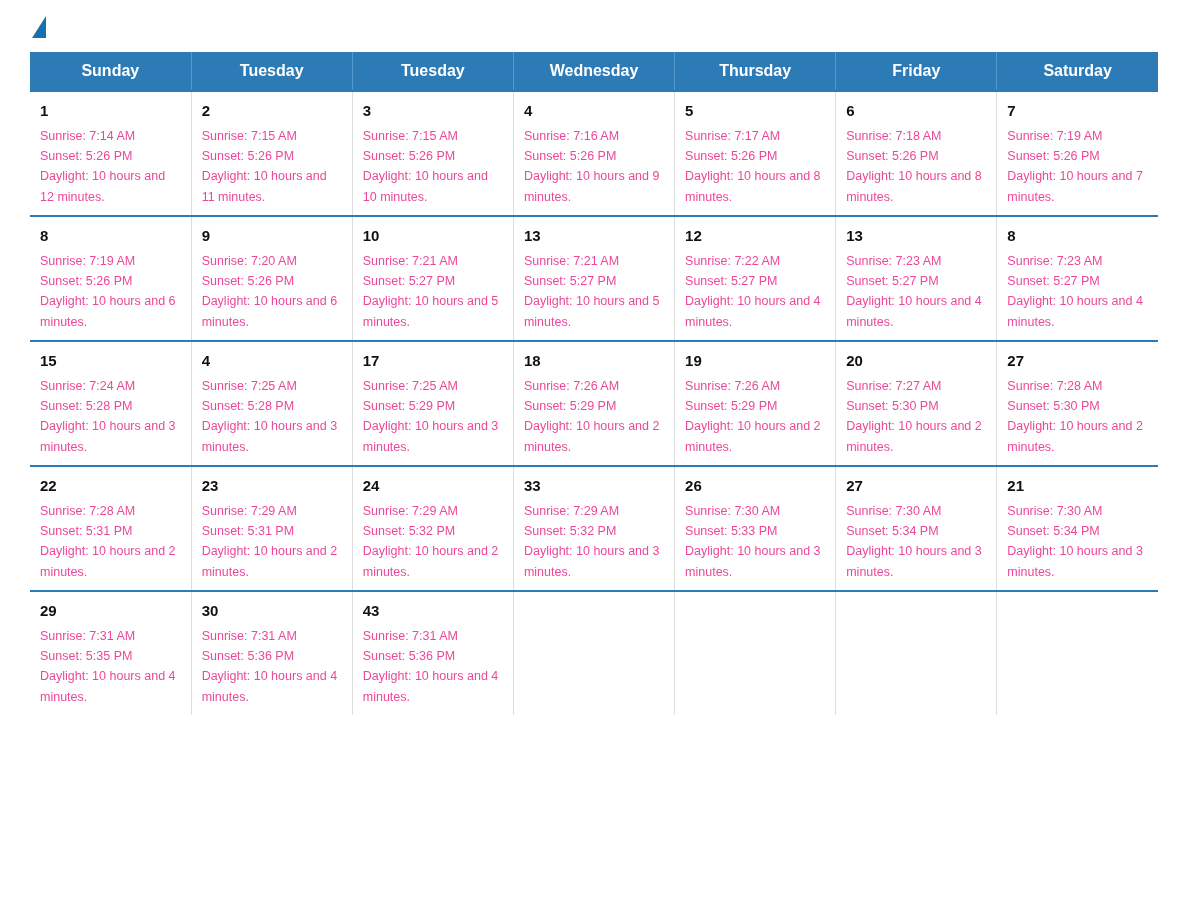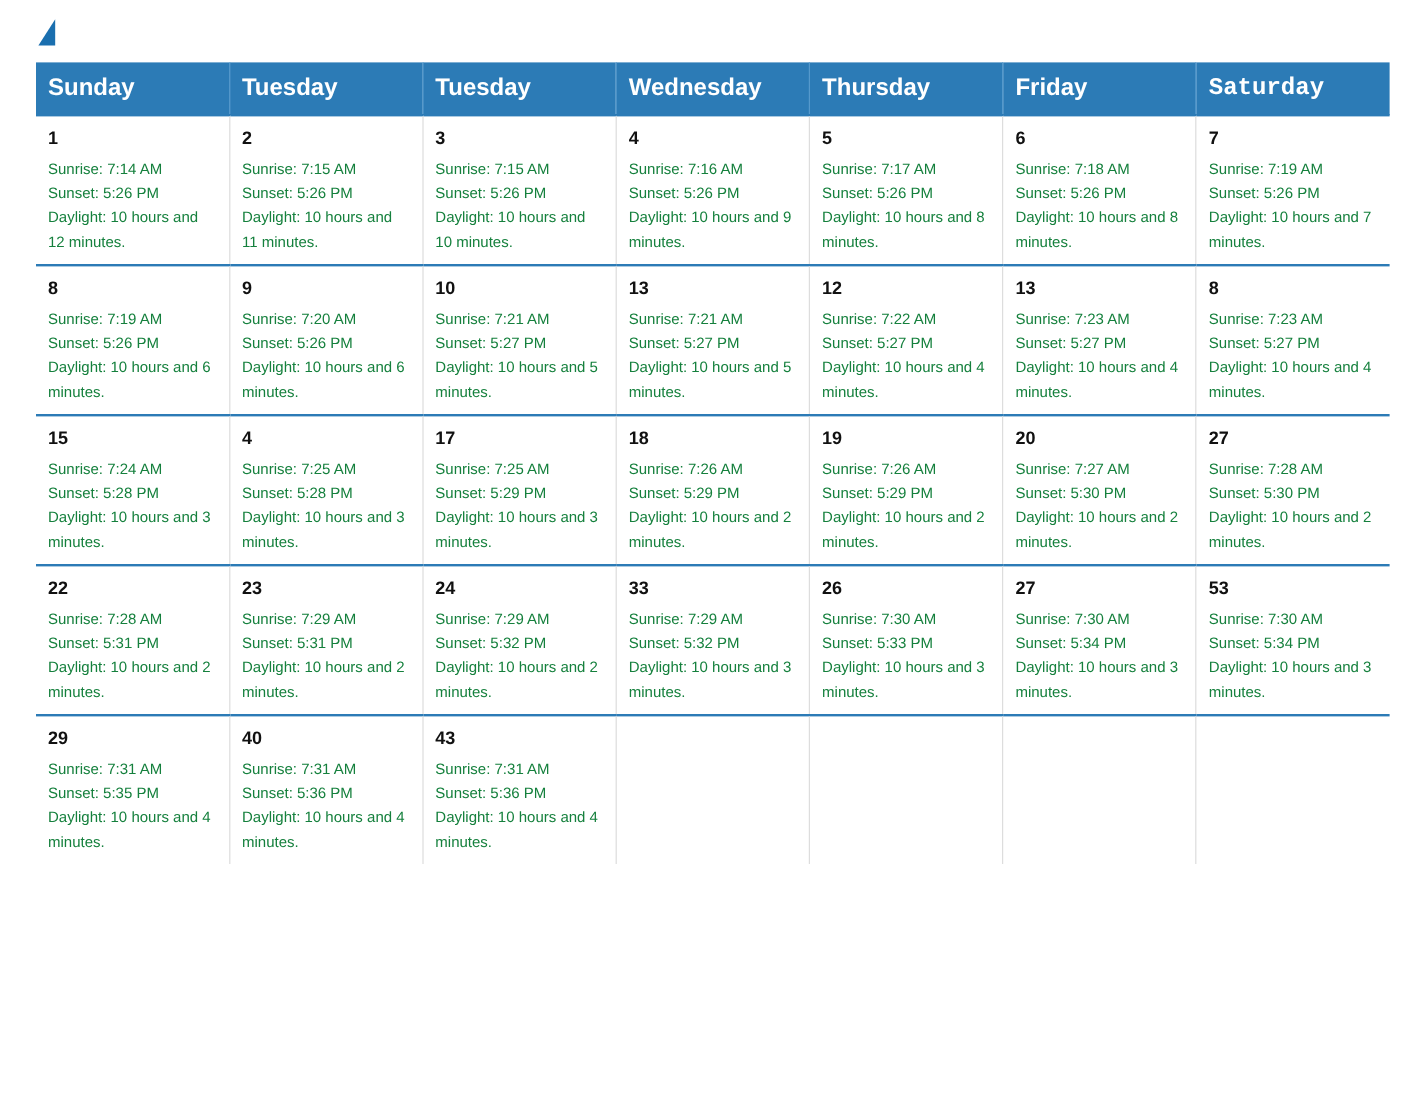--- a/index.html
+++ b/index.html
@@ -60,29 +60,28 @@
       color: #333;
       margin-top: 4px;
     }
     table {
       width: 100%;
       border-collapse: collapse;
     }
     thead tr th {
       background-color: #2c7bb6;
       color: #fff;
-      text-align: left;
+      text-align: center;
       padding: 10px 10px;
-      font-size: 20px;
+      font-size: 16px;
       font-weight: bold;
       border-right: 1px solid #5599cc;
     }
     thead tr th:last-child {
       border-right: none;
-      font-family: Liberation Mono, monospace;
     }
     tbody tr td {
       vertical-align: top;
       padding: 8px 10px;
       border-top: 2px solid #2c7bb6;
       border-right: 1px solid #ddd;
       font-size: 13px;
       color: #333;
       line-height: 1.5;
       width: 14.28%;
@@ -92,21 +91,21 @@
     }
     .day-num {
       font-size: 15px;
       font-weight: bold;
       color: #111;
       display: block;
       margin-bottom: 3px;
     }
     .day-info {
       font-size: 12.5px;
-      color: #15803d;
+      color: #ec4899;
       line-height: 1.55;
     }
     .empty-cell {
       background: #fff;
     }
   </style>
 </head>
 <body>
 
 <div class="header-area">
@@ -163,25 +162,25 @@
         <td><span class="day-num">20</span><span class="day-info">Sunrise: 7:27 AM<br>Sunset: 5:30 PM<br>Daylight: 10 hours and 2 minutes.</span></td>
         <td><span class="day-num">27</span><span class="day-info">Sunrise: 7:28 AM<br>Sunset: 5:30 PM<br>Daylight: 10 hours and 2 minutes.</span></td>
       </tr>
       <tr>
         <td><span class="day-num">22</span><span class="day-info">Sunrise: 7:28 AM<br>Sunset: 5:31 PM<br>Daylight: 10 hours and 2 minutes.</span></td>
         <td><span class="day-num">23</span><span class="day-info">Sunrise: 7:29 AM<br>Sunset: 5:31 PM<br>Daylight: 10 hours and 2 minutes.</span></td>
         <td><span class="day-num">24</span><span class="day-info">Sunrise: 7:29 AM<br>Sunset: 5:32 PM<br>Daylight: 10 hours and 2 minutes.</span></td>
         <td><span class="day-num">33</span><span class="day-info">Sunrise: 7:29 AM<br>Sunset: 5:32 PM<br>Daylight: 10 hours and 3 minutes.</span></td>
         <td><span class="day-num">26</span><span class="day-info">Sunrise: 7:30 AM<br>Sunset: 5:33 PM<br>Daylight: 10 hours and 3 minutes.</span></td>
         <td><span class="day-num">27</span><span class="day-info">Sunrise: 7:30 AM<br>Sunset: 5:34 PM<br>Daylight: 10 hours and 3 minutes.</span></td>
-        <td><span class="day-num">53</span><span class="day-info">Sunrise: 7:30 AM<br>Sunset: 5:34 PM<br>Daylight: 10 hours and 3 minutes.</span></td>
+        <td><span class="day-num">21</span><span class="day-info">Sunrise: 7:30 AM<br>Sunset: 5:34 PM<br>Daylight: 10 hours and 3 minutes.</span></td>
       </tr>
       <tr>
         <td><span class="day-num">29</span><span class="day-info">Sunrise: 7:31 AM<br>Sunset: 5:35 PM<br>Daylight: 10 hours and 4 minutes.</span></td>
-        <td><span class="day-num">40</span><span class="day-info">Sunrise: 7:31 AM<br>Sunset: 5:36 PM<br>Daylight: 10 hours and 4 minutes.</span></td>
+        <td><span class="day-num">30</span><span class="day-info">Sunrise: 7:31 AM<br>Sunset: 5:36 PM<br>Daylight: 10 hours and 4 minutes.</span></td>
         <td><span class="day-num">43</span><span class="day-info">Sunrise: 7:31 AM<br>Sunset: 5:36 PM<br>Daylight: 10 hours and 4 minutes.</span></td>
         <td class="empty-cell"></td>
         <td class="empty-cell"></td>
         <td class="empty-cell"></td>
         <td class="empty-cell"></td>
       </tr>
     </tbody>
 </table>
 
 </body></html>

